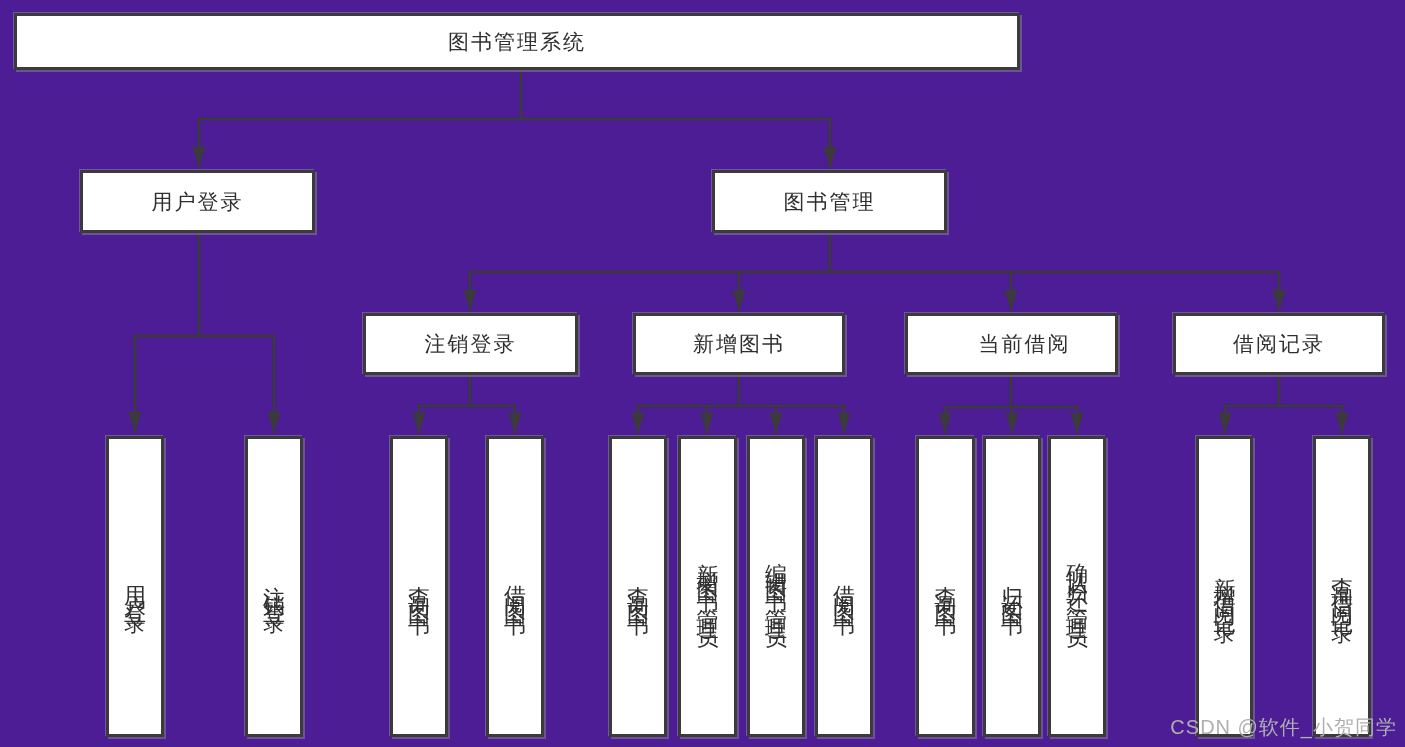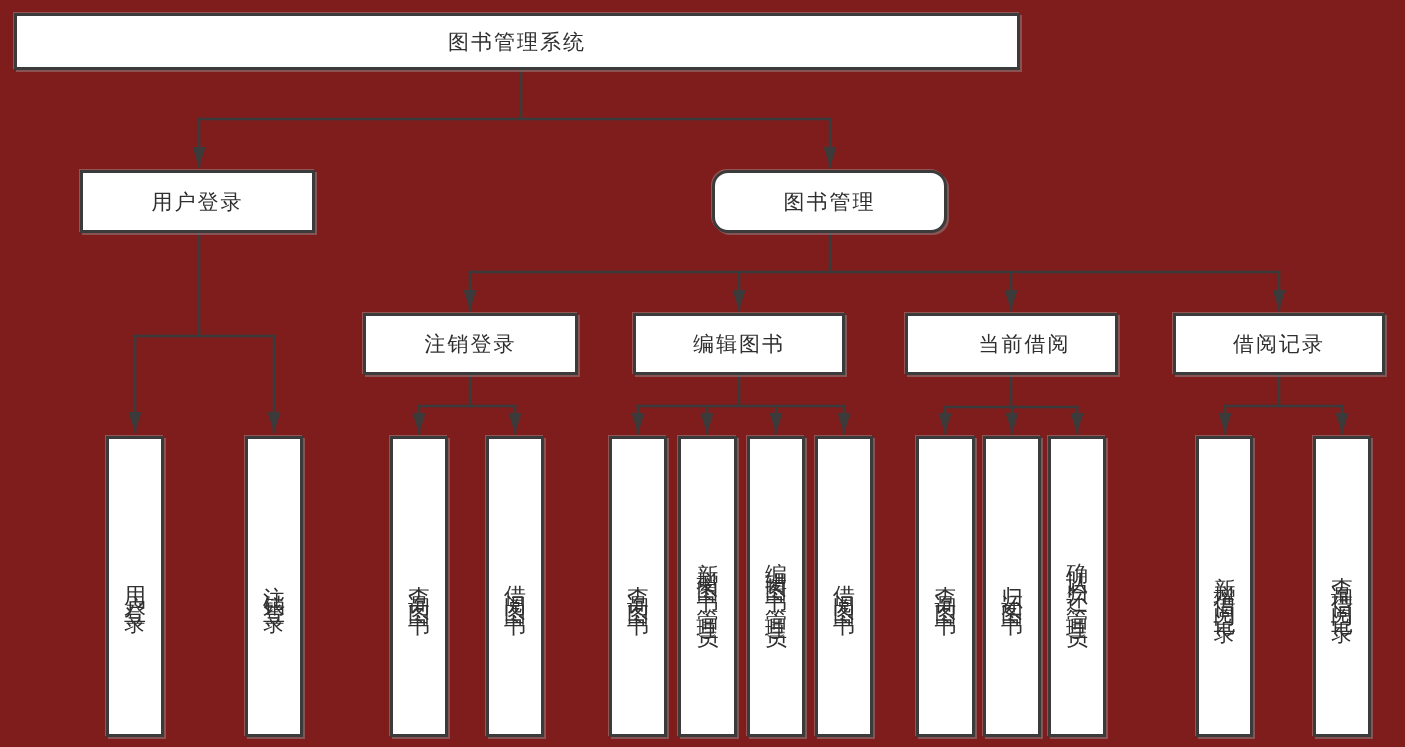--- a/index.html
+++ b/index.html
@@ -1,17 +1,17 @@
 <!DOCTYPE html>
 <html><head>
 <meta charset="utf-8">
 <style>
   html,body{margin:0;padding:0;background:#ffffff;}
   .stage{
-    position:relative;width:1405px;height:747px;background:#7f1d1d;overflow:hidden;
+    position:relative;width:1405px;height:747px;background:#4c1d95;overflow:hidden;
     font-family:"Liberation Sans",sans-serif;color:#2f2f2f;
   }
   svg.wires{position:absolute;left:0;top:0;z-index:1;}
   .box{
     position:absolute;z-index:2;background:#ffffff;
     border:3px solid #3b3b3b;box-sizing:border-box;
     display:flex;align-items:center;justify-content:center;
     box-shadow:2px 2px 0 0 rgba(150,150,150,0.45), -1px -1px 0 0 rgba(190,190,190,0.35);
   }
   .box .label{font-size:21px;letter-spacing:2px;white-space:nowrap;}
@@ -80,29 +80,29 @@
     </g>
   </svg>
 
   <div class="box" style="left:14px;top:13px;width:1006px;height:57px;">
     <span class="label">图书管理系统</span>
   </div>
 
   <div class="box" style="left:80px;top:170px;width:235px;height:63px;">
     <span class="label">用户登录</span>
   </div>
-  <div class="box" style="left:712px;top:170px;width:235px;height:63px;border-radius:16px;">
+  <div class="box" style="left:712px;top:170px;width:235px;height:63px;">
     <span class="label">图书管理</span>
   </div>
 
   <div class="box" style="left:363px;top:313px;width:215px;height:62px;">
     <span class="label">注销登录</span>
   </div>
   <div class="box" style="left:633px;top:313px;width:212px;height:62px;">
-    <span class="label">编辑图书</span>
+    <span class="label">新增图书</span>
   </div>
   <div class="box" style="left:905px;top:313px;width:213px;height:62px;padding-left:26px;">
     <span class="label">当前借阅</span>
   </div>
   <div class="box" style="left:1173px;top:313px;width:212px;height:62px;">
     <span class="label">借阅记录</span>
   </div>
 
   <div class="box leaf" style="left:106px;top:436px;width:58px;height:301px;">
     <span class="label">用户登录</span>
@@ -141,13 +141,14 @@
     <span class="label">确认归还（管理员）</span>
   </div>
 
   <div class="box leaf" style="left:1196px;top:436px;width:57px;height:301px;">
     <span class="label">新增借阅记录</span>
   </div>
   <div class="box leaf" style="left:1313px;top:436px;width:58px;height:301px;">
     <span class="label">查询借阅记录</span>
   </div>
 
+  <div class="watermark">CSDN @软件_小贺同学</div>
 </div>
 
 </body></html>

